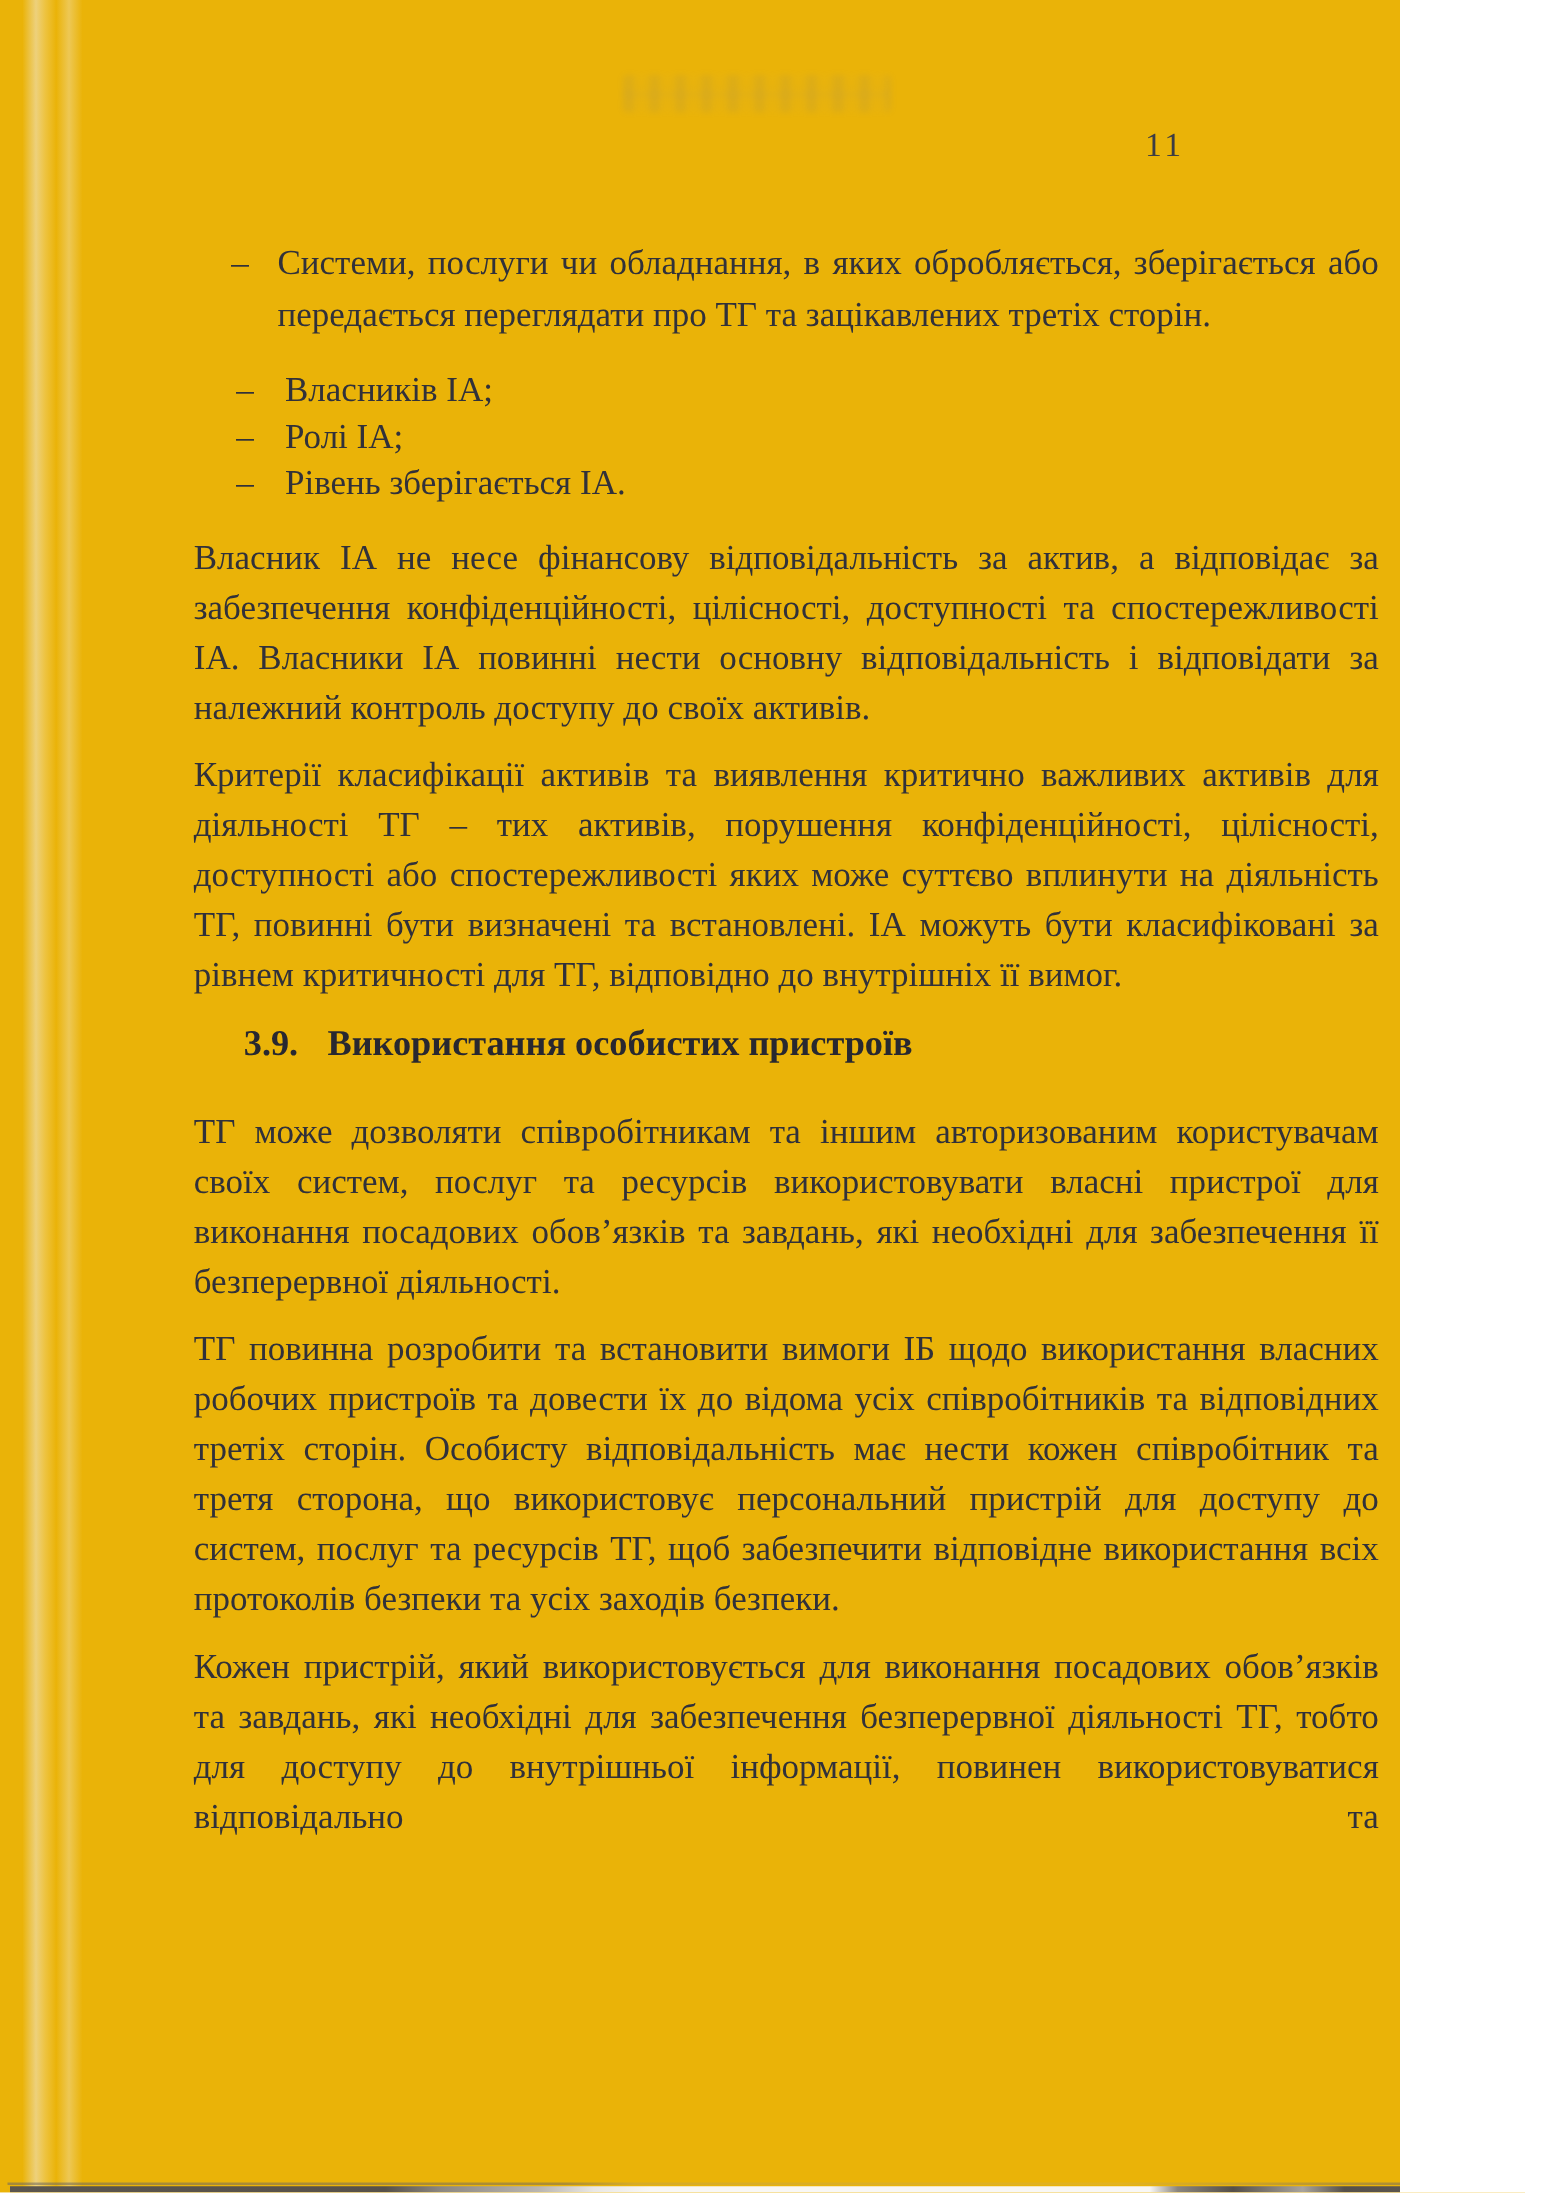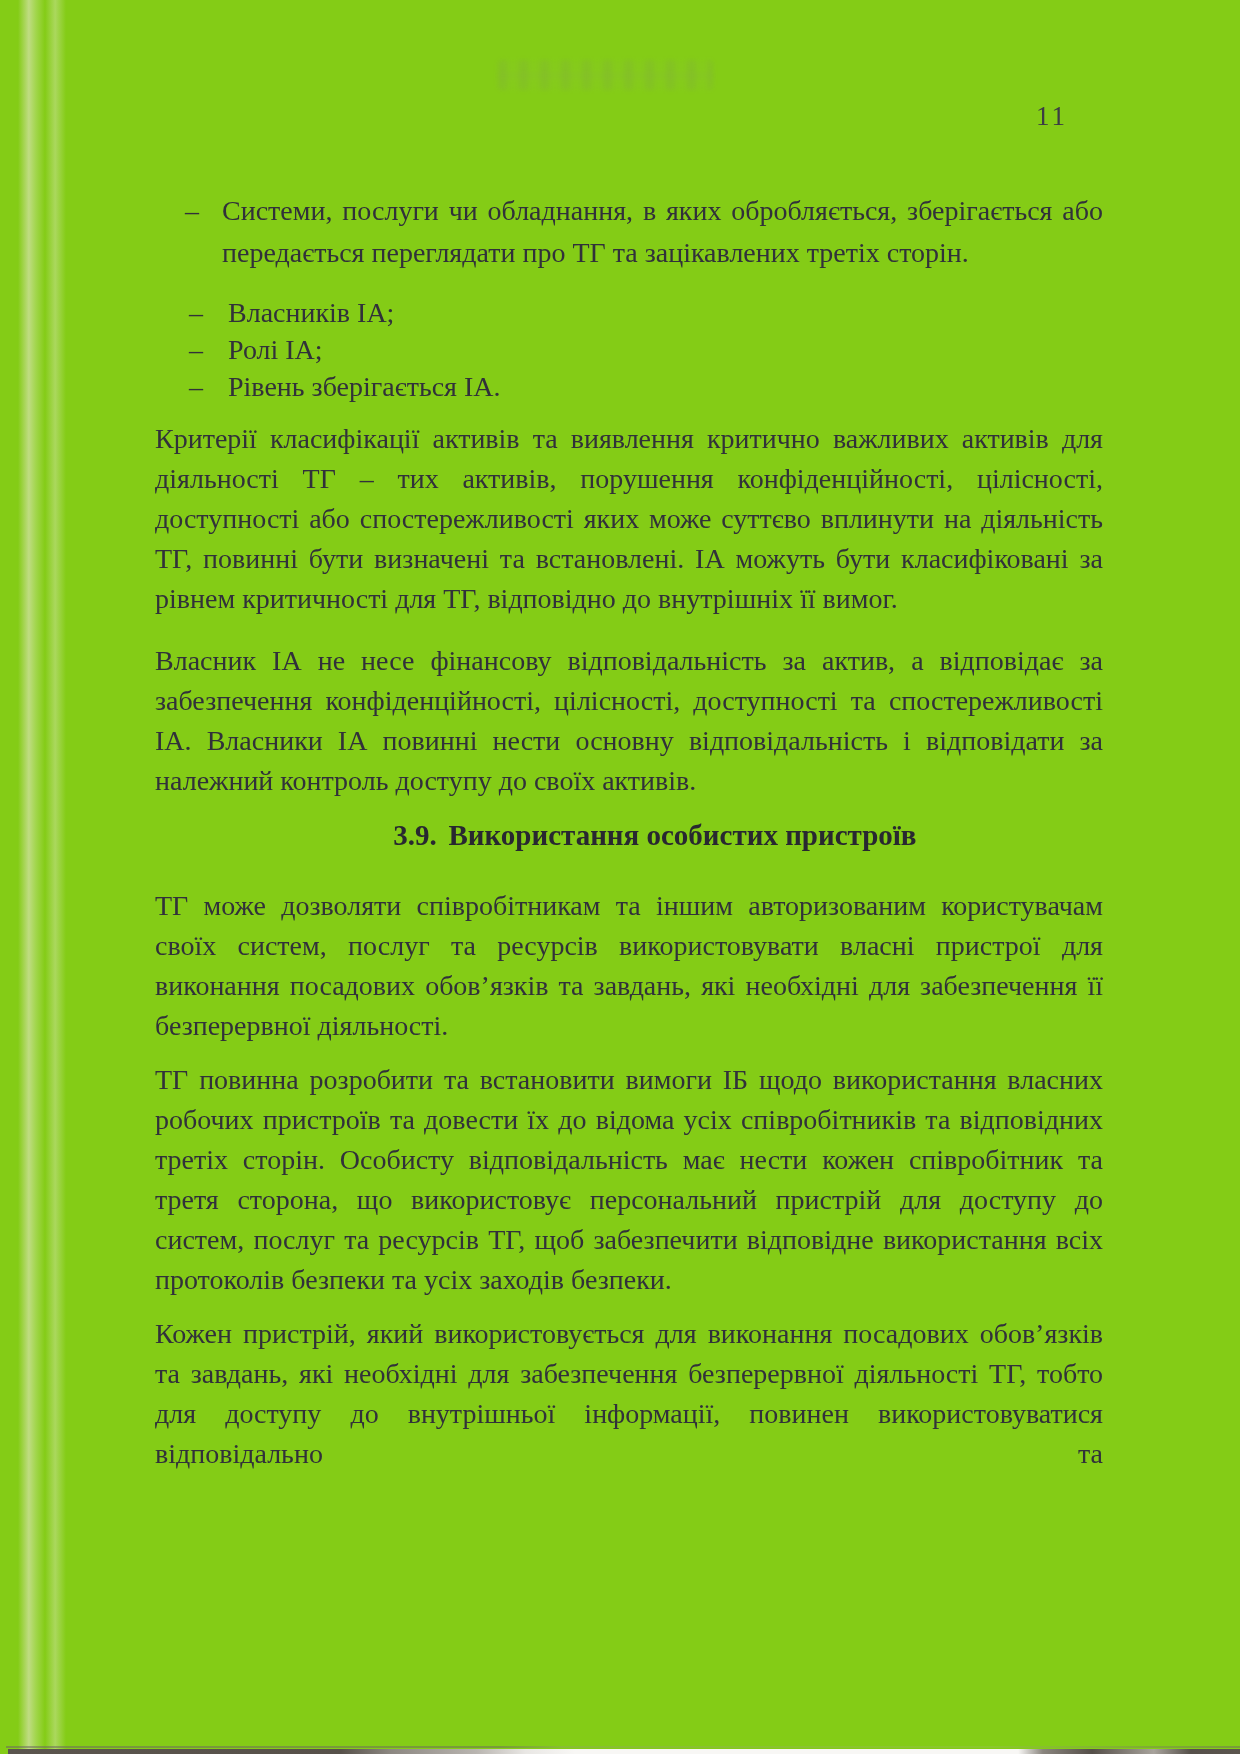--- a/index.html
+++ b/index.html
@@ -2,23 +2,23 @@
 <html><head>
 <meta charset="utf-8">
 <style>
   html, body {
     margin: 0;
     padding: 0;
     background: #ffffff;
   }
   .sheet {
     position: relative;
-    width: 1240px;
+    width: 1120px;
     height: 1754px;
-    background: #84cc16;
+    background: #eab308;
     overflow: hidden;
     font-family: "Liberation Serif", "DejaVu Serif", serif;
     color: #31313a;
   }
   
   .edge-streaks {
     position: absolute;
     left: 18px; top: 0; bottom: 0;
     width: 60px;
     background:
@@ -82,21 +82,21 @@
     text-align: left;
   }
   .dash-list .list-row .dash { flex: 0 0 39px; }
   .after-list { margin-top: 22px; }
   .heading {
     margin-top: 12px;
     font-weight: bold;
     font-size: 29px;
     line-height: 44px;
     color: #282830;
-    text-align: center;
+    text-align: left;
     margin-left: 40px;
   }
   .heading .h-num {
     display: inline-block;
     min-width: 67px;
   }
   .tight-after-heading { margin-top: 4px; }
   .force-justify { text-align-last: justify; }
   
   .scan-line-thin {
@@ -147,23 +147,23 @@
       <div class="list-row">
         <span class="dash">–</span>
         <span>Ролі ІА;</span>
       </div>
       <div class="list-row">
         <span class="dash">–</span>
         <span>Рівень зберігається ІА.</span>
       </div>
     </div>
 
+    <p class="para after-list">Власник ІА не несе фінансову відповідальність за актив, а відповідає за забезпечення конфіденційності, цілісності, доступності та спостережливості ІА. Власники ІА повинні нести основну відповідальність і відповідати за належний контроль доступу до своїх активів.</p>
+
     <p class="para">Критерії класифікації активів та виявлення критично важливих активів для діяльності ТГ – тих активів, порушення конфіденційності, цілісності, доступності або спостережливості яких може суттєво вплинути на діяльність ТГ, повинні бути визначені та встановлені. ІА можуть бути класифіковані за рівнем критичності для ТГ, відповідно до внутрішніх її вимог.</p>
-
-    <p class="para after-list">Власник ІА не несе фінансову відповідальність за актив, а відповідає за забезпечення конфіденційності, цілісності, доступності та спостережливості ІА. Власники ІА повинні нести основну відповідальність і відповідати за належний контроль доступу до своїх активів.</p>
 
 
     <h3 class="heading"><span class="h-num">3.9.</span><span>Використання особистих пристроїв</span></h3>
 
     <p class="para tight-after-heading">ТГ може дозволяти співробітникам та іншим авторизованим користувачам своїх систем, послуг та ресурсів використовувати власні пристрої для виконання посадових обов’язків та завдань, які необхідні для забезпечення її безперервної діяльності.</p>
 
     <p class="para">ТГ повинна розробити та встановити вимоги ІБ щодо використання власних робочих пристроїв та довести їх до відома усіх співробітників та відповідних третіх сторін. Особисту відповідальність має нести кожен співробітник та третя сторона, що використовує персональний пристрій для доступу до систем, послуг та ресурсів ТГ, щоб забезпечити відповідне використання всіх протоколів безпеки та усіх заходів безпеки.</p>
 
     <p class="para force-justify">Кожен пристрій, який використовується для виконання посадових обов’язків та завдань, які необхідні для забезпечення безперервної діяльності ТГ, тобто для доступу до внутрішньої інформації, повинен використовуватися відповідально та</p>
 

